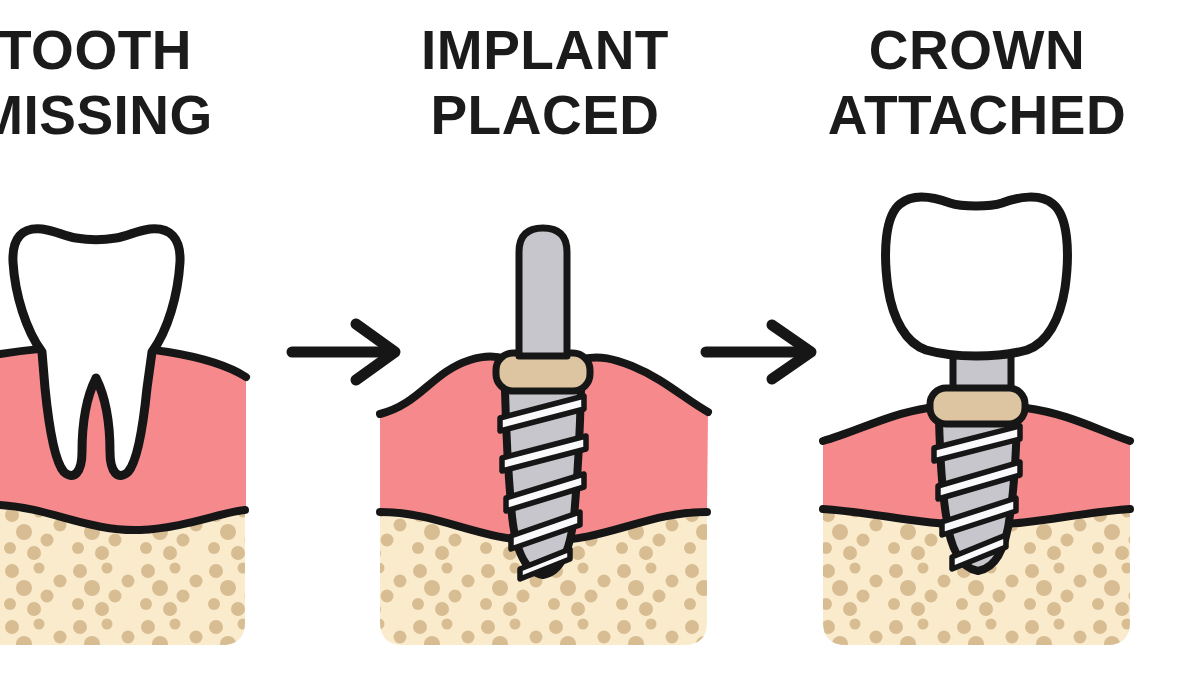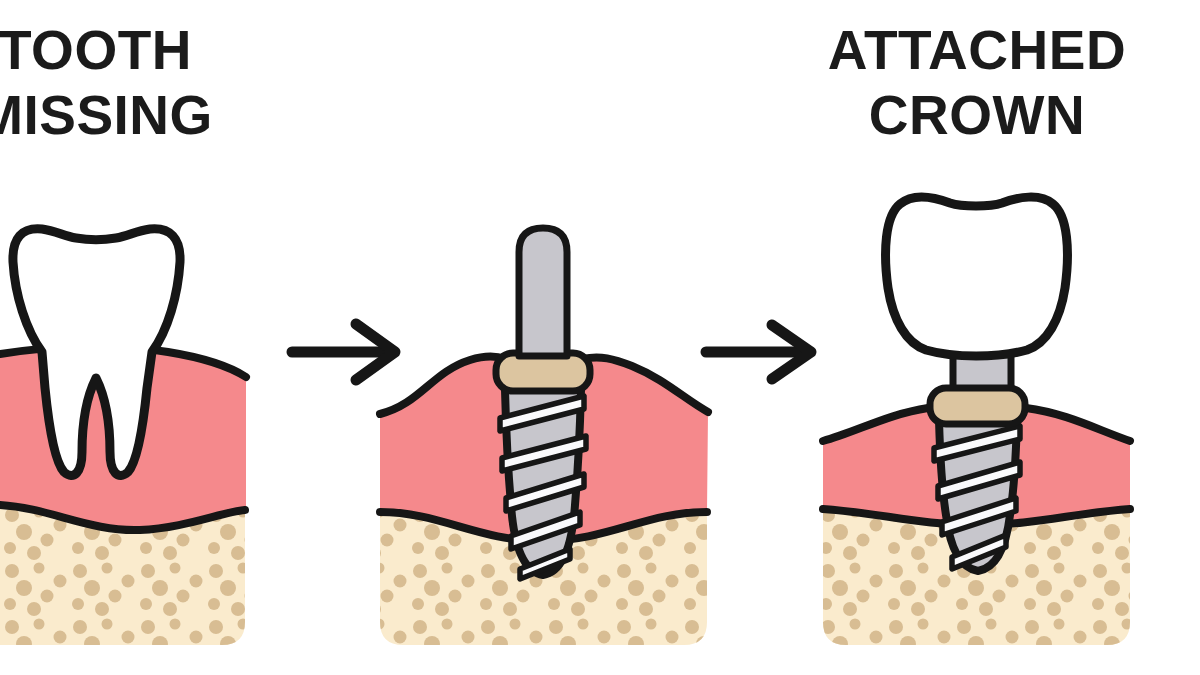--- a/index.html
+++ b/index.html
@@ -39,24 +39,26 @@
 </head>
 <body>
 
 <div class="canvas">
 
   <div class="step-title" id="title-1">
     <span class="line">TOOTH</span>
     <span class="line">MISSING</span>
   </div>
   <div class="step-title" id="title-2">
+    <span class="line">IMPLANT</span>
+    <span class="line">PLACED</span>
   </div>
   <div class="step-title" id="title-3">
+    <span class="line">CROWN</span>
     <span class="line">ATTACHED</span>
-    <span class="line">CROWN</span>
   </div>
 
   <svg width="1200" height="675" viewBox="0 0 1200 675">
     <defs>
       <pattern id="boneDots" width="68" height="56" patternUnits="userSpaceOnUse">
         <circle cx="12" cy="11" r="7" fill="var(--bone-dot,#D8BD93)"></circle>
         <circle cx="39" cy="8" r="5.5" fill="var(--bone-dot,#D8BD93)"></circle>
         <circle cx="60" cy="21" r="6.5" fill="var(--bone-dot,#D8BD93)"></circle>
         <circle cx="24" cy="28" r="8" fill="var(--bone-dot,#D8BD93)"></circle>
         <circle cx="47" cy="36" r="6.5" fill="var(--bone-dot,#D8BD93)"></circle>

